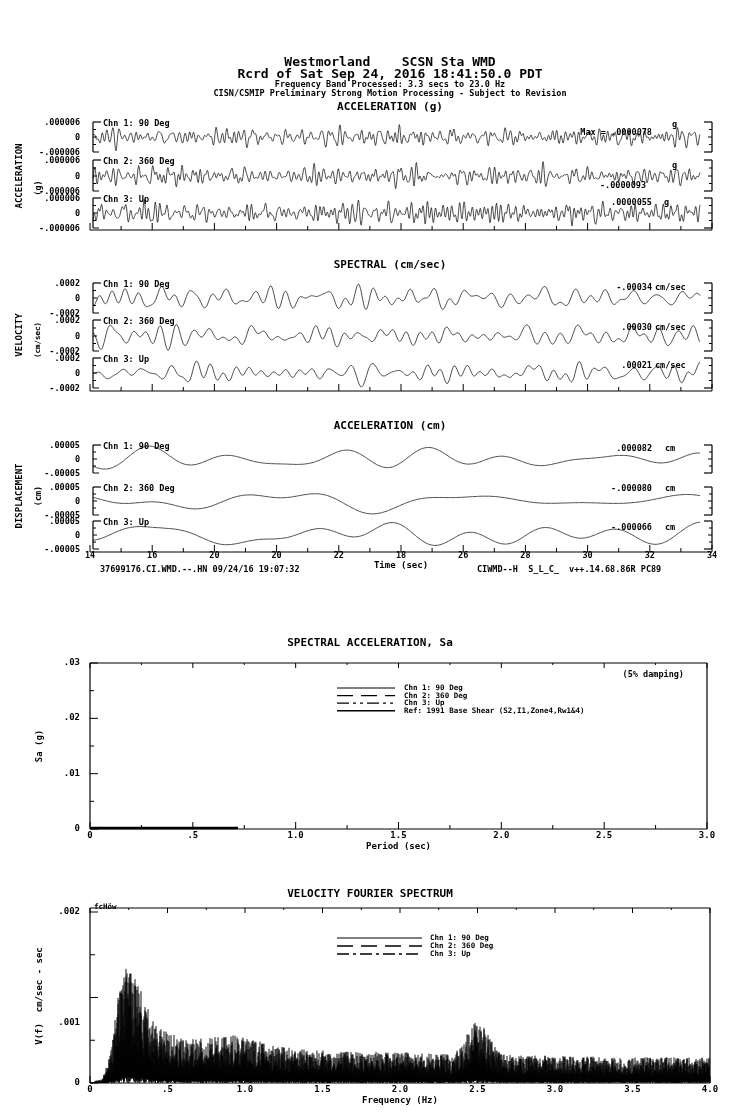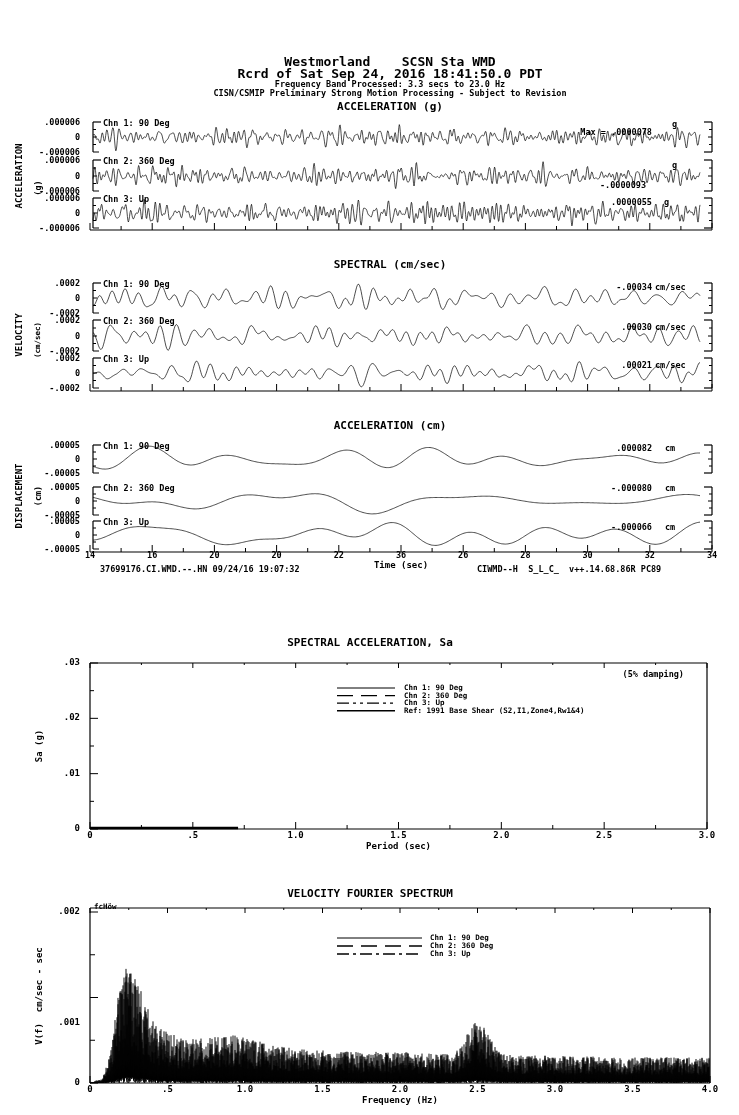--- a/index.html
+++ b/index.html
@@ -380,21 +380,21 @@
     <div class="t t r f8" style="left:0px;top:531px;width:80px;">0</div>
     <div class="t t r f8" style="left:0px;top:545px;width:80px;">-.00005</div>
     <div class="t t f8" style="left:103px;top:518px;">Chn 3: Up</div>
     <div class="t t r f8" style="left:500px;top:523px;width:152px;">-.000066</div>
     <div class="t t f8" style="left:665px;top:523px;">cm</div>
     <div class="t t c f8" style="left:75px;top:551px;width:30px;">14</div>
     <div class="t t c f8" style="left:137.2px;top:551px;width:30px;">16</div>
     <div class="t t c f8" style="left:199.4px;top:551px;width:30px;">20</div>
     <div class="t t c f8" style="left:261.6px;top:551px;width:30px;">20</div>
     <div class="t t c f8" style="left:323.8px;top:551px;width:30px;">22</div>
-    <div class="t t c f8" style="left:386px;top:551px;width:30px;">36</div>
+    <div class="t t c f8" style="left:386px;top:551px;width:30px;">18</div>
     <div class="t t c f8" style="left:448.2px;top:551px;width:30px;">26</div>
     <div class="t t c f8" style="left:510.4px;top:551px;width:30px;">28</div>
     <div class="t t c f8" style="left:572.6px;top:551px;width:30px;">30</div>
     <div class="t t c f8" style="left:634.8px;top:551px;width:30px;">32</div>
     <div class="t t c f8" style="left:697px;top:551px;width:30px;">34</div>
     <div class="t t r f9" style="left:0px;top:824px;width:80px;">0</div>
     <div class="t t r f9" style="left:0px;top:768.6666666666666px;width:80px;">.01</div>
     <div class="t t r f9" style="left:0px;top:713.3333333333334px;width:80px;">.02</div>
     <div class="t t r f9" style="left:0px;top:658px;width:80px;">.03</div>
     <div class="t t c f9" style="left:74px;top:831px;width:32px;">0</div>

